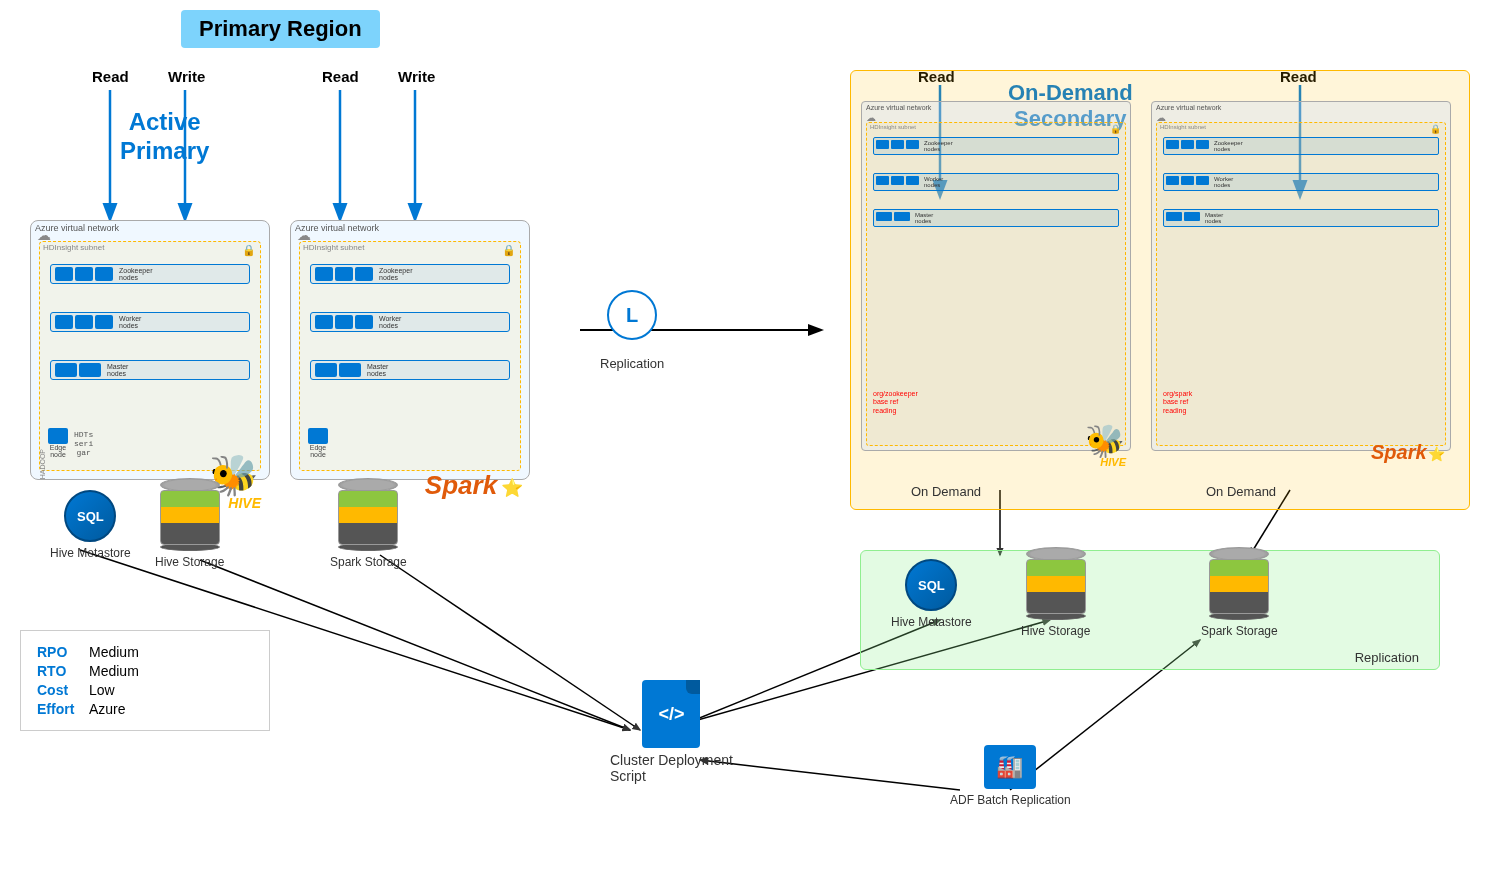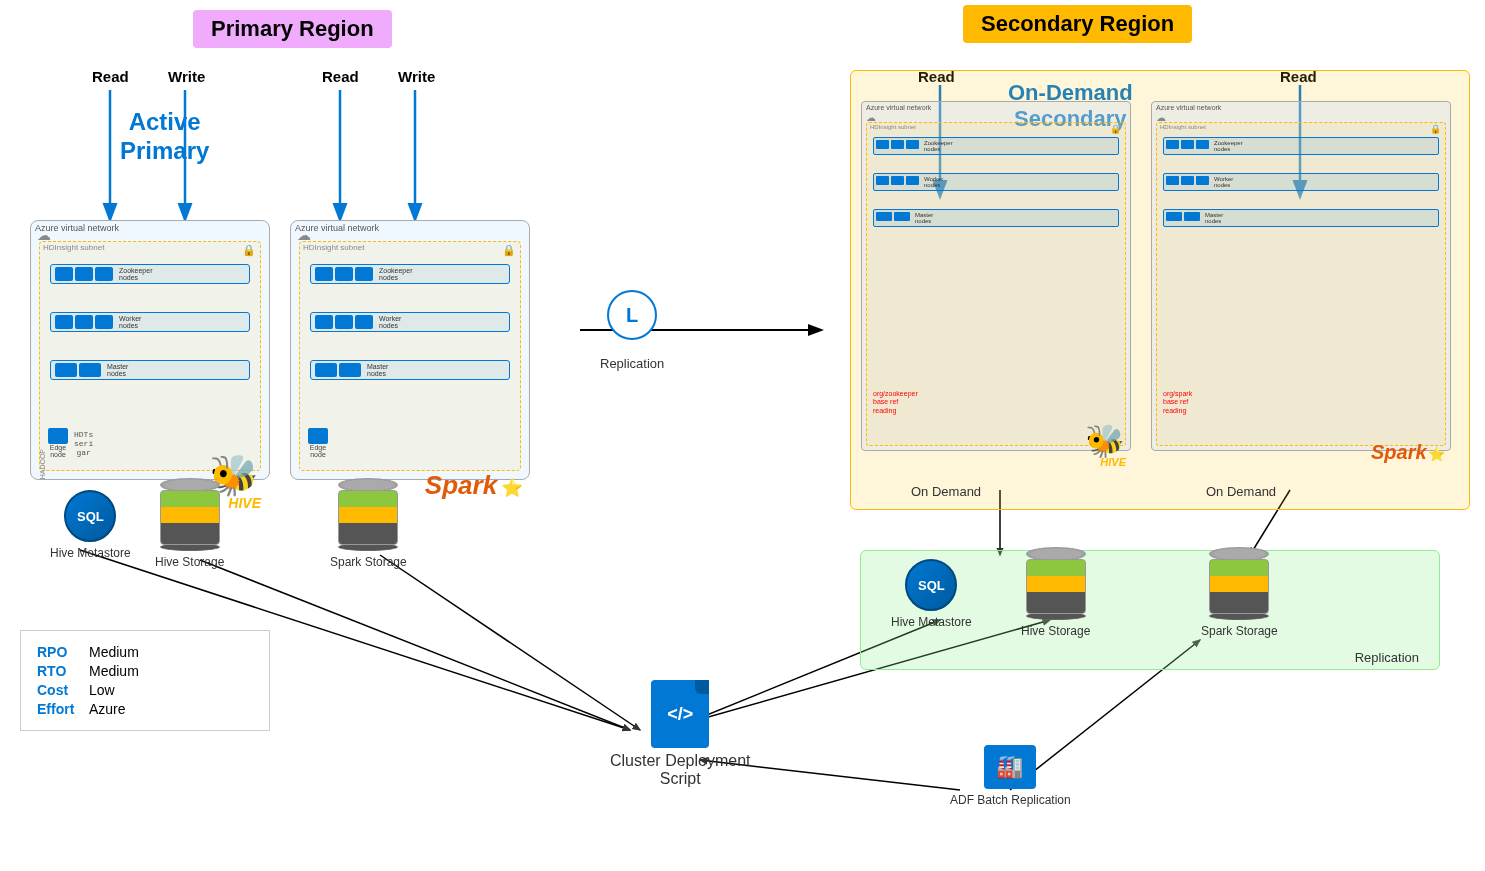--- a/index.html
+++ b/index.html
@@ -21,23 +21,23 @@
     
     .region-label {
       position: absolute;
       padding: 6px 18px;
       border-radius: 4px;
       font-size: 22px;
       font-weight: bold;
       color: #000;
     }
     .primary-region-label {
-      background: #f0abfc;
+      background: #7dd3fc;
       top: 10px;
-      left: 193px;
+      left: 181px;
     }
     .secondary-region-label {
       background: #FFB900;
       top: 5px;
       left: 963px;
     }
 
     
     .rw-label {
       position: absolute;
@@ -241,23 +241,23 @@
       content: '';
       position: absolute;
       top: 0;
       right: 0;
       width: 14px;
       height: 14px;
       background: #005a9e;
       border-radius: 0 0 0 6px;
     }
     .script-label {
-      font-size: 16px;
+      font-size: 14px;
       color: #333;
-      text-align: center;
+      text-align: left;
       margin-top: 4px;
     }
 
     
     .adf-icon {
       position: absolute;
       display: flex;
       flex-direction: column;
       align-items: center;
     }
@@ -339,21 +339,20 @@
 
     <line x1="960" y1="790" x2="700" y2="760" stroke="#000" stroke-width="1.5" marker-end="url(#arrowBlackSm)"></line>
 
     <line x1="1000" y1="490" x2="1000" y2="555" stroke="#000" stroke-width="1.5" marker-end="url(#arrowBlackSm)"></line>
 
     <line x1="1290" y1="490" x2="1250" y2="555" stroke="#000" stroke-width="1.5" marker-end="url(#arrowBlackSm)"></line>
   </svg>
 
   <div class="region-label primary-region-label">Primary Region</div>
 
-  <div class="region-label secondary-region-label">Secondary Region</div>
 
   <div class="rw-label" style="top:68px;left:92px;">Read</div>
   <div class="rw-label" style="top:68px;left:168px;">Write</div>
 
   <div class="rw-label" style="top:68px;left:322px;">Read</div>
   <div class="rw-label" style="top:68px;left:398px;">Write</div>
 
   <div class="blue-title" style="top:108px;left:120px;font-size:24px;">Active<br>Primary</div>
 
   <div class="blue-title" style="top:80px;left:1008px;font-size:22px;">On-Demand<br>Secondary</div>

